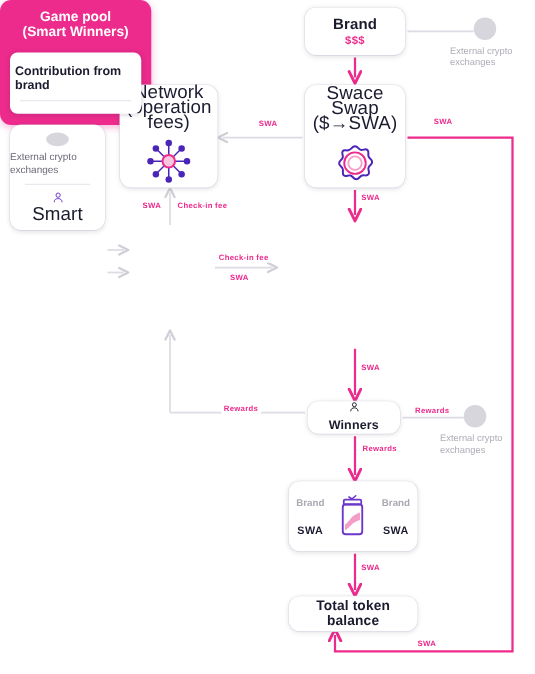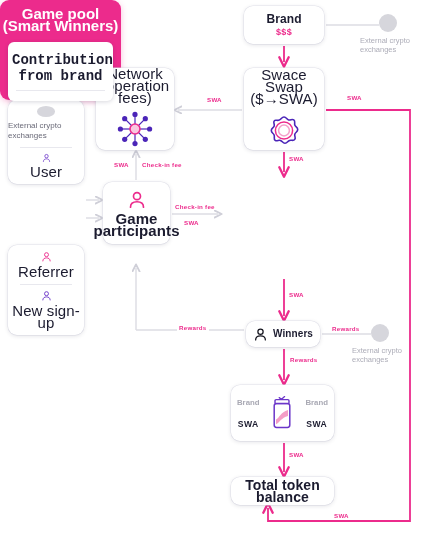--- a/index.html
+++ b/index.html
@@ -32,28 +32,28 @@
   #swap-node{left:244px;top:68px;width:80px;height:82px;}
   #network-node{left:96px;top:68px;width:78px;height:82px;}
   #ext-user-node{left:8px;top:100px;width:76px;height:84px;padding:6px 0;box-sizing:border-box;}
   #referrer-node{left:8px;top:245px;width:76px;height:90px;padding:6px 0;box-sizing:border-box;}
   #participants-node{left:103px;top:182px;width:67px;height:62px;}
   #pool-node{
     left:222px;top:176px;width:121px;height:100px;background:#ec2b8c;border-radius:9px;
     box-shadow:0 2px 6px rgba(236,43,140,.30);
     display:block;padding-top:8px;box-sizing:border-box;
   }
-  #pool-title{color:#ffffff;font-size:15px;font-weight:700;line-height:12px;text-align:center;}
+  #pool-title{color:#ffffff;font-size:11px;font-weight:700;line-height:12px;text-align:center;}
   #pool-card{
     position:absolute;left:8px;top:42px;width:105px;background:#fff;border-radius:6px;
     box-shadow:0 1px 4px rgba(40,40,70,.18);padding:7px 0;box-sizing:border-box;
   }
-  .pool-row{font-size:14px;font-weight:600;color:#1b1b2f;text-align:center;padding:3px 4px;font-family:Liberation Mono, monospace;}
+  .pool-row{font-size:10px;font-weight:600;color:#1b1b2f;text-align:left;padding:3px 4px;}
   #pool-card .divider{margin:3px auto;width:84%;}
-  #winners-node{left:246px;top:321px;width:74px;height:26px;flex-direction:row;gap:5px;}
+  #winners-node{left:246px;top:321px;width:74px;height:26px;flex-direction:column;gap:5px;}
   #tokens-node{left:231px;top:385px;width:103px;height:56px;flex-direction:row;justify-content:space-around;}
   #balance-node{left:231px;top:477px;width:103px;height:28px;}
   .tok-col{display:flex;flex-direction:column;align-items:center;gap:12px;}
   .tok-brand{font-size:7.8px;color:#a9a9b4;font-weight:600;}
   .tok-swa{font-size:8.6px;color:#1b1b2f;font-weight:700;letter-spacing:.4px;}
 
   #ext-right-top{position:absolute;left:360px;top:14px;width:56px;display:flex;flex-direction:column;align-items:center;}
   #ext-right-bot{position:absolute;left:352px;top:324px;width:56px;display:flex;flex-direction:column;align-items:center;}
   #ext-right-top .gray-txt,#ext-right-bot .gray-txt{margin-top:4px;}
 </style>
@@ -168,45 +168,24 @@
   </div>
 
   <div class="node" id="ext-user-node">
     <div class="grey-dot"></div>
     <div class="gray-txt" style="margin-top:4px;color:#6a6a78;font-size:8px;line-height:10px;">External crypto exchanges</div>
     <div class="divider"></div>
     <svg width="17" height="17" viewBox="0 0 24 24">
       <circle cx="12" cy="7.6" r="4.1" fill="none" stroke="#6b36c9" stroke-width="1.9"></circle>
       <path d="M4.4 20.5c0-4.2 3.4-6.3 7.6-6.3s7.6 2.1 7.6 6.3" fill="none" stroke="#6b36c9" stroke-width="1.9" stroke-linecap="round"></path>
     </svg>
-    <div class="lbl lbl-reg" style="margin-top:3px;">User</div>
-  </div>
-
-  <div class="node" id="referrer-node">
-    <svg width="17" height="17" viewBox="0 0 24 24">
-      <circle cx="12" cy="7.6" r="4.1" fill="none" stroke="#ec2b8c" stroke-width="1.9"></circle>
-      <path d="M4.4 20.5c0-4.2 3.4-6.3 7.6-6.3s7.6 2.1 7.6 6.3" fill="none" stroke="#ec2b8c" stroke-width="1.9" stroke-linecap="round"></path>
-    </svg>
-    <div class="lbl lbl-reg" style="margin-top:3px;">Referrer</div>
-    <div class="divider"></div>
-    <svg width="17" height="17" viewBox="0 0 24 24">
-      <circle cx="12" cy="7.6" r="4.1" fill="none" stroke="#6b36c9" stroke-width="1.9"></circle>
-      <path d="M4.4 20.5c0-4.2 3.4-6.3 7.6-6.3s7.6 2.1 7.6 6.3" fill="none" stroke="#6b36c9" stroke-width="1.9" stroke-linecap="round"></path>
-    </svg>
-    <div class="lbl lbl-reg" style="margin-top:3px;">New sign-up</div>
-  </div>
-
-  <div class="node" id="participants-node">
-    <svg width="20" height="20" viewBox="0 0 24 24">
-      <circle cx="12" cy="7.4" r="4.2" fill="none" stroke="#ec2b8c" stroke-width="2"></circle>
-      <path d="M4.2 20.6c0-4.3 3.5-6.5 7.8-6.5s7.8 2.2 7.8 6.5" fill="none" stroke="#ec2b8c" stroke-width="2" stroke-linecap="round"></path>
-    </svg>
-    <div class="lbl" style="margin-top:3px;">Game</div>
-    <div class="lbl">participants</div>
-  </div>
+    <div class="lbl lbl-reg" style="margin-top:3px;">Smart</div>
+  </div>
+
+
 
   <div id="pool-node">
     <div id="pool-title">
       <div>Game pool</div>
       <div>(Smart Winners)</div>
     </div>
     <div id="pool-card">
       <div class="pool-row">Contribution from brand</div>
       <div class="divider"></div>
     </div>
@@ -236,16 +215,16 @@
       <rect x="3.2" y="8.4" width="15.6" height="24" rx="2.4" fill="none" stroke="#6b36c9" stroke-width="1.5"></rect>
       <path d="M5 24.5 c3.5-1.8 4.5-7.5 12-9.6 l0 6.2 c-6.8 1.6-8.2 6.6-12 8.2 z" fill="#f49dc6"></path>
     </svg>
     <div class="tok-col">
       <div class="tok-brand">Brand</div>
       <div class="tok-swa">SWA</div>
     </div>
   </div>
 
   <div class="node" id="balance-node">
-    <div class="lbl" style="font-size:14px;">Total token balance</div>
+    <div class="lbl" style="font-size:11px;">Total token balance</div>
   </div>
 
 </div>
 
 </body></html>

